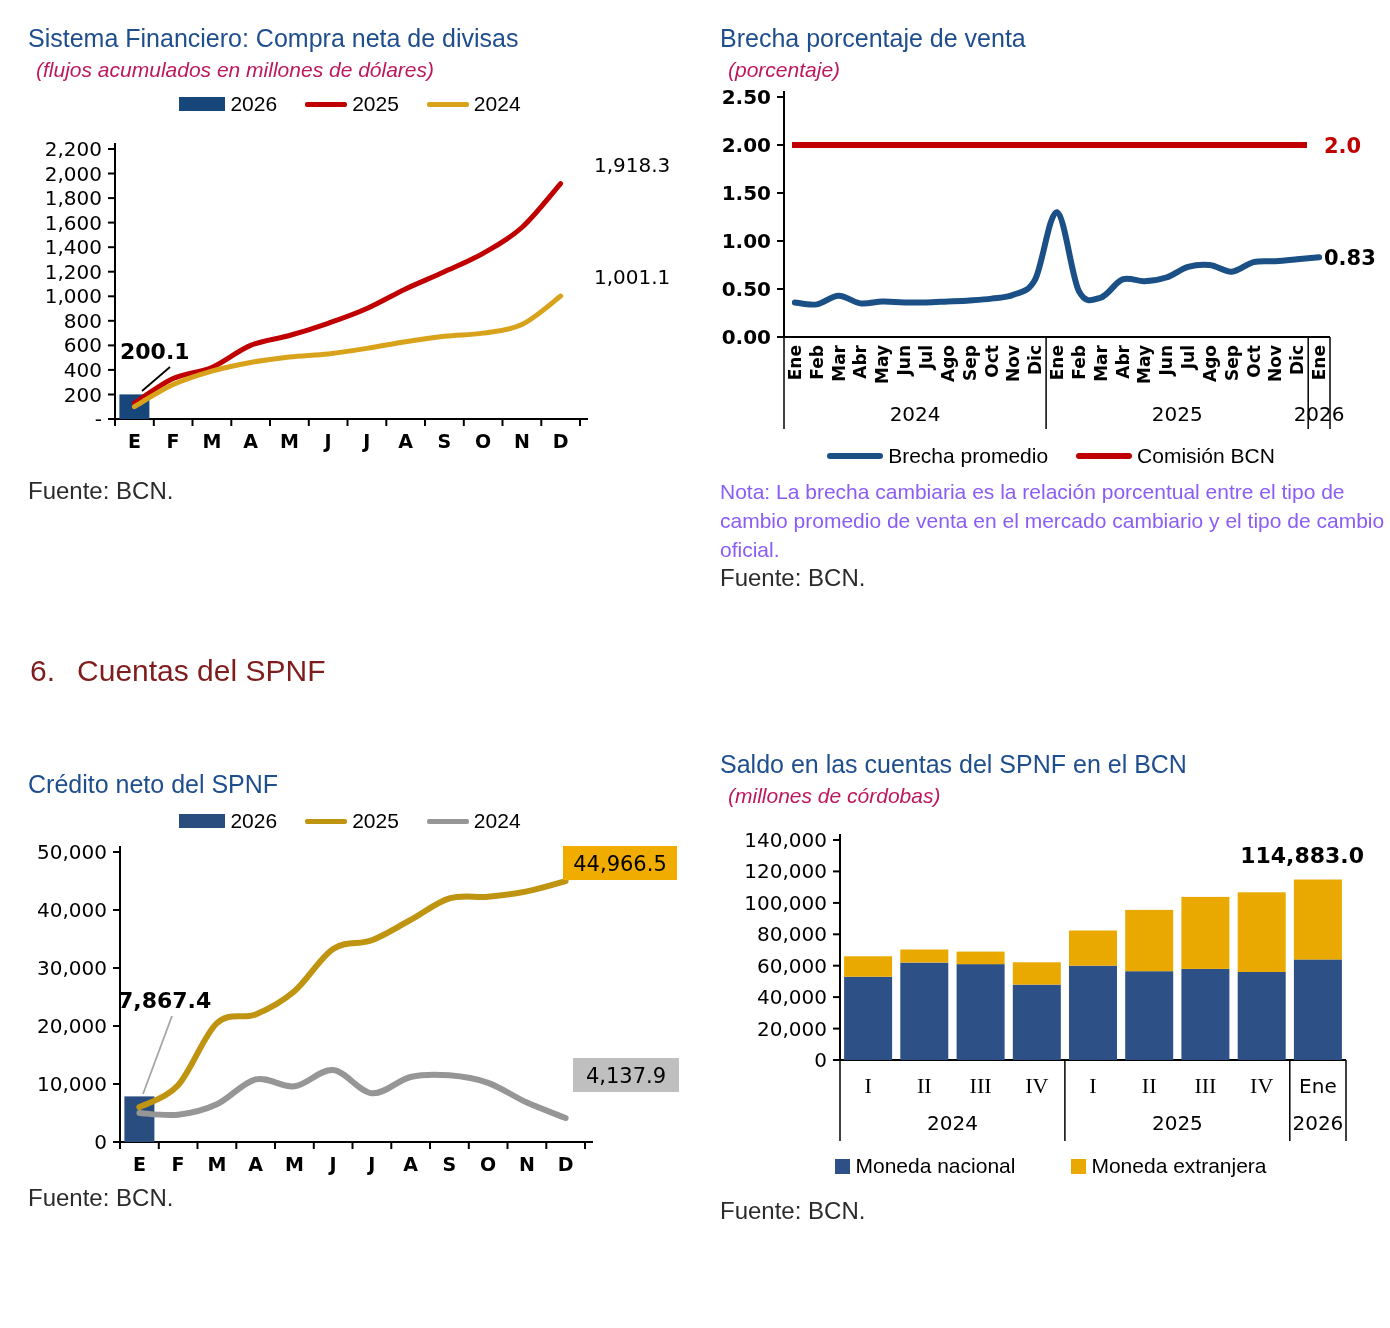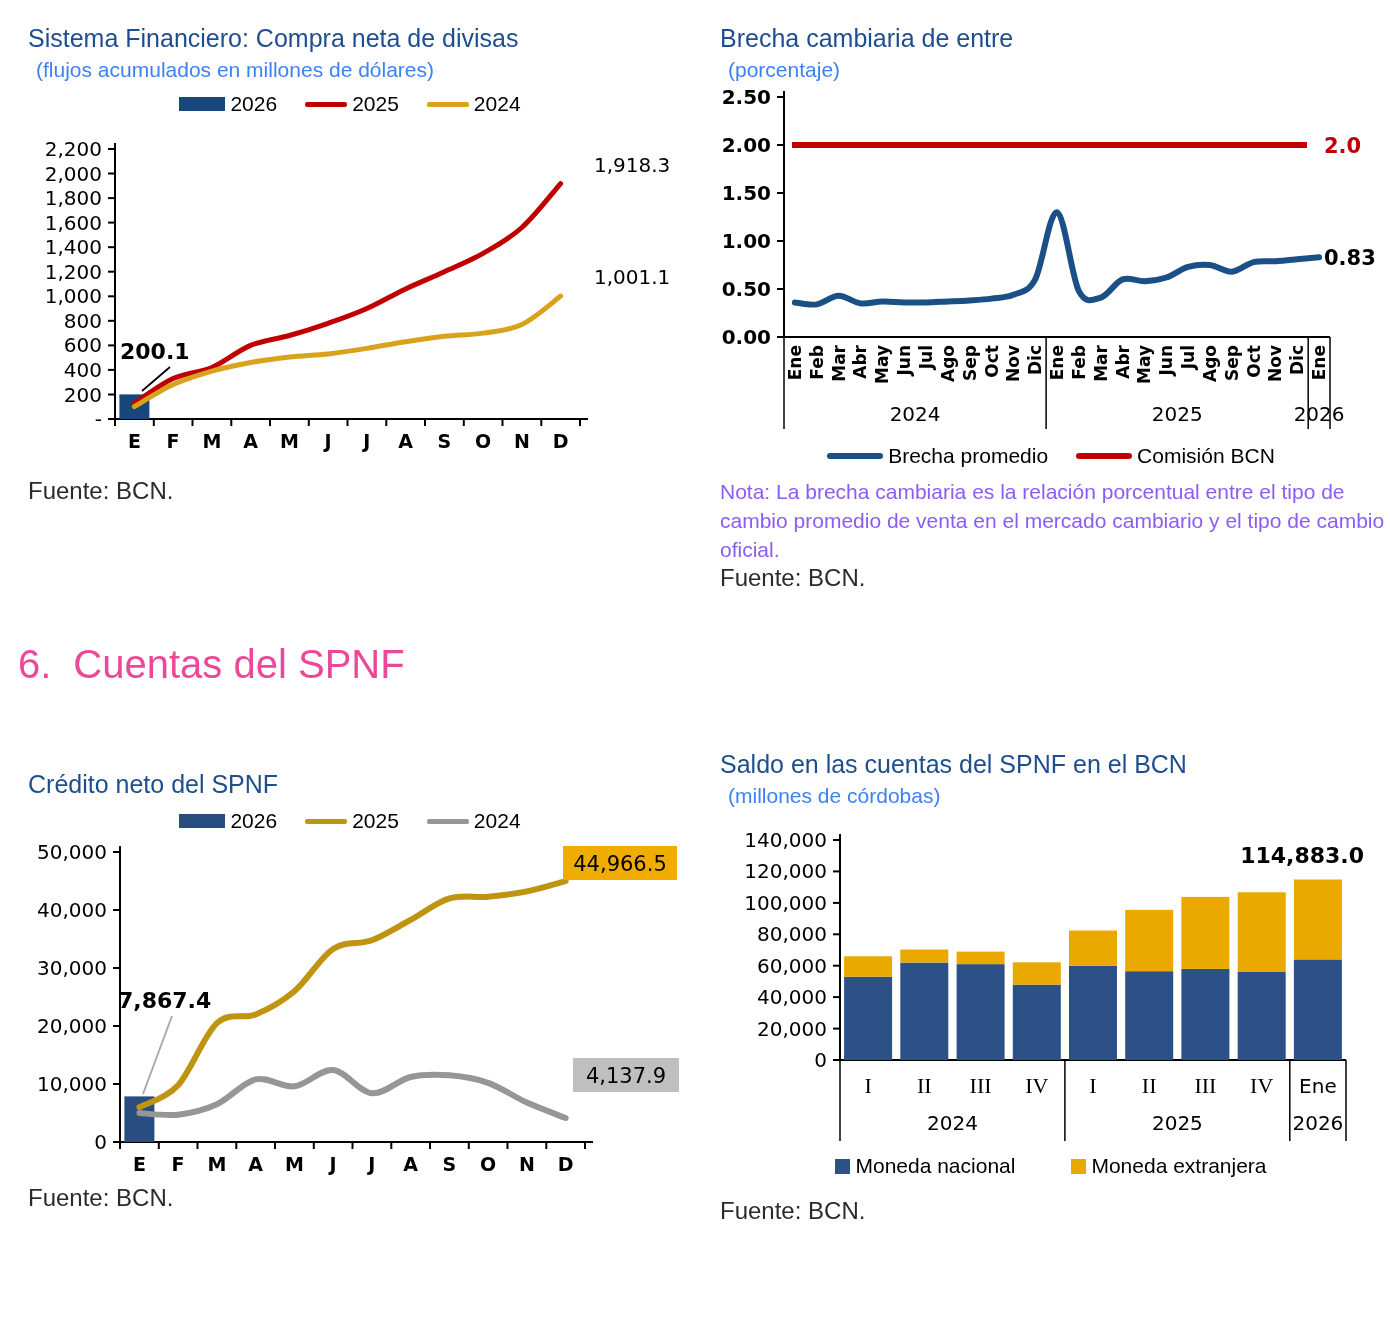--- a/index.html
+++ b/index.html
@@ -1,32 +1,32 @@
 <!DOCTYPE html>
 <html><head>
 <meta charset="utf-8">
 <style>
   html,body{margin:0;padding:0;background:#fff;}
   .page{position:relative;width:1390px;height:1328px;background:#fff;overflow:hidden;
         font-family:"Liberation Sans",sans-serif;}
   .chart-block{position:absolute;}
   .ctitle{margin:0;padding:0 0 0 8px;font-size:25px;font-weight:normal;color:#1F4E8F;line-height:32px;}
-  .csub{padding:2px 0 0 16px;font-size:21px;color:#3b82f6;line-height:27px;}
+  .csub{padding:2px 0 0 16px;font-size:21px;font-style:italic;color:#be185d;line-height:27px;}
   .legend{display:flex;justify-content:center;align-items:center;gap:28px;margin-top:8px;height:26px;}
   .litem{display:inline-flex;align-items:center;gap:5px;}
   .ltxt{font-size:21px;color:#000;}
   .sw{display:inline-block;}
   .sw-bar{width:46px;height:14px;}
   .sw-line{width:42px;height:5px;border-radius:2px;}
   .sw-lineL{width:56px;height:6px;border-radius:3px;}
   .sw-sq{width:15px;height:15px;}
   .csvg{display:block;}
   .fuente{padding-left:8px;font-size:24px;color:#2B2B2B;margin-top:4px;}
   .notetext{padding-left:8px;font-size:21px;color:#8b5cf6;line-height:29px;margin-top:8px;}
-  .sechead{position:absolute;margin:0;font-size:40px;font-weight:normal;color:#ec4899;}
+  .sechead{position:absolute;margin:12px;font-size:30px;font-weight:normal;color:#7f1d1d;}
   .sechead .sectext{margin-left:22px;}
   
   svg text{font-family:"DejaVu Sans","Liberation Sans",sans-serif;fill:#000;}
   .axnum{font-size:20px;}
   .axnum2{font-size:20px;font-weight:600;}
   .axcat{font-size:19px;font-weight:bold;}
   .vlab{font-size:22px;font-weight:bold;}
   .endlab{font-size:20px;}
   .redlab{font-size:21px;font-weight:bold;fill:#C00000;}
   .blklab{font-size:21px;font-weight:bold;}
@@ -116,21 +116,21 @@
         <path d="M114.4 279.7C120.8 276 140.2 263.6 153.1 257.6C166 251.7 179 247.8 191.9 244.1C204.8 240.5 217.7 237.9 230.6 235.5C243.5 233.2 256.5 231.5 269.4 230C282.3 228.6 295.2 228.4 308.1 227C321 225.5 334 223.5 346.9 221.4C359.8 219.4 372.7 216.7 385.6 214.7C398.5 212.6 411.5 210.6 424.4 209.2C437.3 207.7 450.2 208 463.1 206.1C476 204.1 489 203.7 501.9 197.5C514.8 191.3 534.2 173.9 540.6 169.1" fill="none" stroke="#D9A21B" stroke-width="5" stroke-linecap="round"></path>
         <line x1="150" y1="240" x2="122" y2="264" stroke="#000" stroke-width="1.8"></line>
         <text x="100" y="232" class="vlab" text-anchor="start">200.1</text>
         <text x="574" y="44.6" class="endlab" text-anchor="start">1,918.3</text>
         <text x="574" y="157.1" class="endlab" text-anchor="start">1,001.1</text>
       </svg>
     <div class="fuente">Fuente: BCN.</div>
   </section>
 
   <section class="chart-block" style="left:712px;top:22px;width:678px;">
-    <h2 class="ctitle">Brecha cambiaria de entre</h2>
+    <h2 class="ctitle">Brecha porcentaje de venta</h2>
     <div class="csub">(porcentaje)</div>
     <svg id="svg-brecha" class="csvg" width="678" height="348" style="margin-top:4px">
         <line x1="72" y1="4" x2="72" y2="250" class="ax"></line>
         <line x1="65" y1="10" x2="72" y2="10" class="ax"></line>
         <text x="59" y="17" class="axnum2" text-anchor="end">2.50</text>
         <line x1="65" y1="58" x2="72" y2="58" class="ax"></line>
         <text x="59" y="65" class="axnum2" text-anchor="end">2.00</text>
         <line x1="65" y1="106" x2="72" y2="106" class="ax"></line>
         <text x="59" y="113" class="axnum2" text-anchor="end">1.50</text>
         <line x1="65" y1="154" x2="72" y2="154" class="ax"></line>

